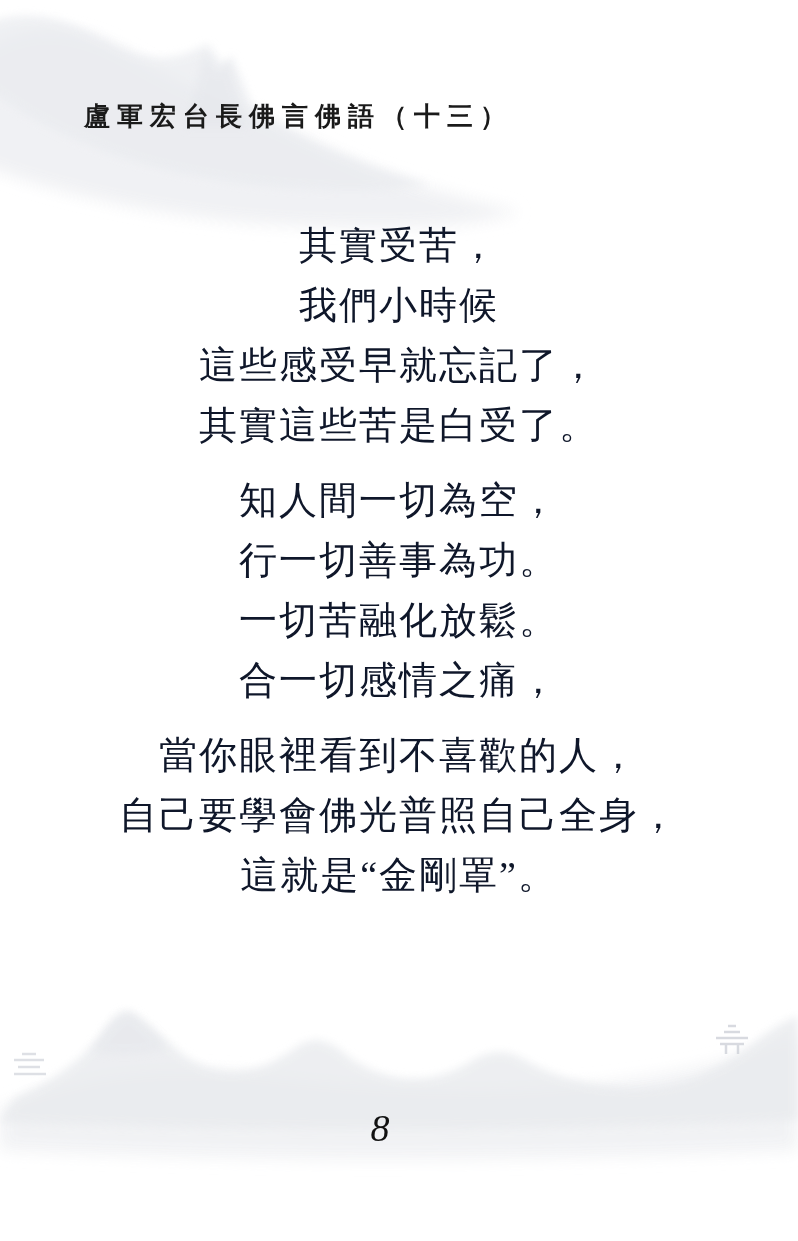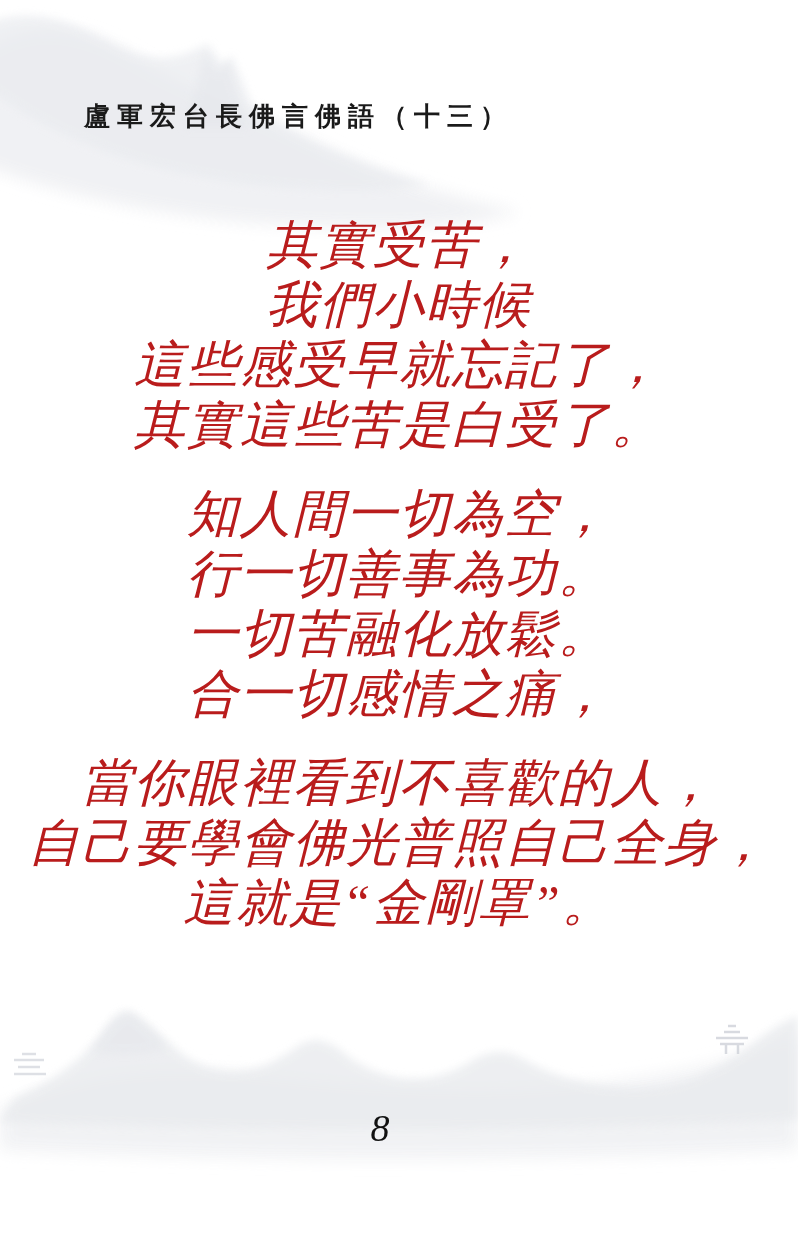--- a/index.html
+++ b/index.html
@@ -31,29 +31,28 @@
     margin-top: 24px;
   }
   .verse-block {
     position: absolute;
     left: 0;
     top: 215px;
     width: 798px;
     text-align: center;
   }
   .stanza { margin: 0; padding: 0; }
-  .stanza + .stanza { margin-top: 29px; }
+  .stanza + .stanza { margin-top: 15px; }
   .verse-line {
     height: 60px;
     line-height: 60px;
-    font-size: 51px;
+    font-size: 38px;
     letter-spacing: 2px;
-    color: #b91c1c;
+    color: #0f172a;
     white-space: nowrap;
-    font-style: italic;
   }
   .page-number {
     position: absolute;
     left: 338px;
     top: 1106px;
     width: 84px;
     text-align: center;
     font-size: 38px;
     line-height: 44px;
     font-style: italic;

